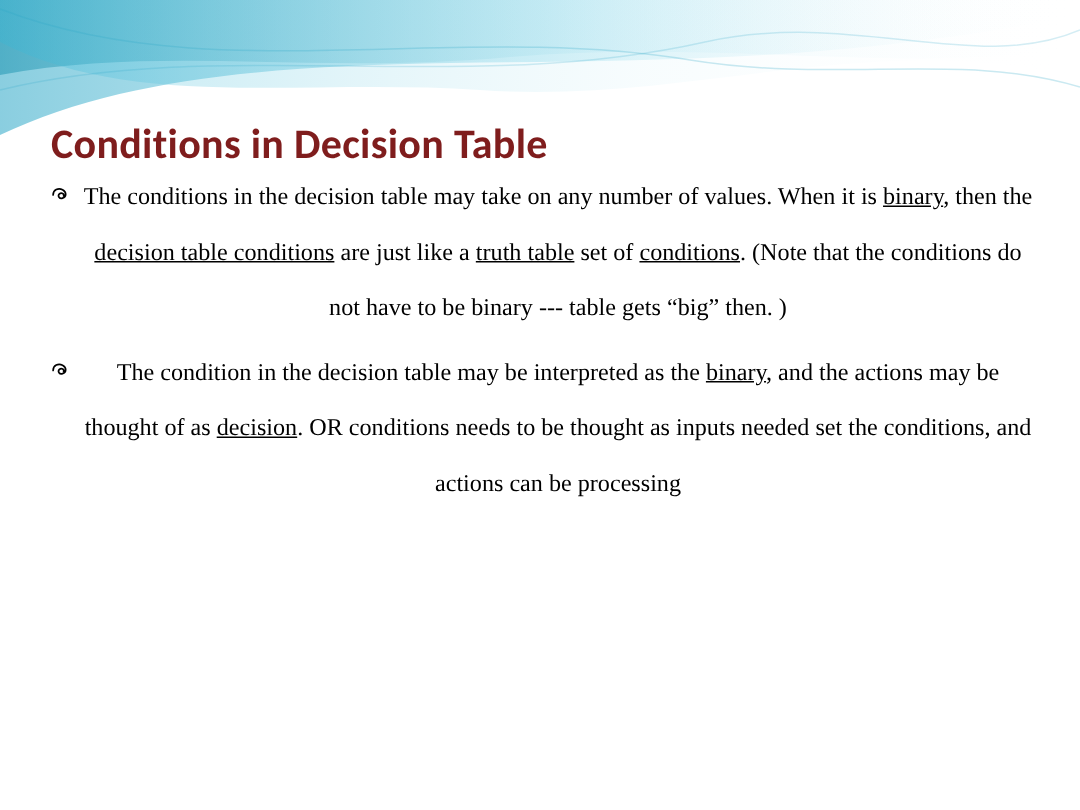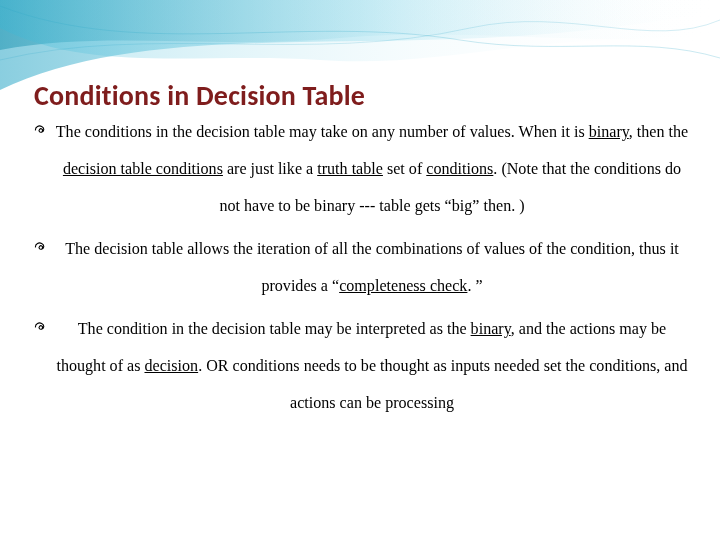--- a/index.html
+++ b/index.html
@@ -82,28 +82,20 @@
 
     <li>
       <svg class="bullet-icon" viewBox="0 0 20 20">
           <path d="M2 10 C2 5 7 3 11 5 C15 7 15 12 11 13 C8 14 6 11 8 9 C10 7 13 9 12 11" fill="none" stroke="#000" stroke-width="1.6" stroke-linecap="round"></path>
         </svg>
       <span>
         <span>The conditions in the decision table may take on any number of values. When it is </span><span class="underline">binary</span><span>, then the </span><span class="underline">decision table conditions</span><span> are just like a </span><span class="underline">truth table</span><span> set of </span><span class="underline">conditions</span><span>. (Note that the conditions do not have to be binary --- table gets “big” then. )</span>
       </span>
     </li>
 
-    <li>
-      <svg class="bullet-icon" viewBox="0 0 20 20">
-          <path d="M2 10 C2 5 7 3 11 5 C15 7 15 12 11 13 C8 14 6 11 8 9 C10 7 13 9 12 11" fill="none" stroke="#000" stroke-width="1.6" stroke-linecap="round"></path>
-        </svg>
-      <span>
-        <span>The decision table allows the iteration of all the combinations of values of the condition, thus it provides a “</span><span class="underline">completeness check</span><span>. ”</span>
-      </span>
-    </li>
 
     <li>
       <svg class="bullet-icon" viewBox="0 0 20 20">
           <path d="M2 10 C2 5 7 3 11 5 C15 7 15 12 11 13 C8 14 6 11 8 9 C10 7 13 9 12 11" fill="none" stroke="#000" stroke-width="1.6" stroke-linecap="round"></path>
         </svg>
       <span>
         <span>The condition in the decision table may be interpreted as the </span><span class="underline">binary</span><span>, and the actions may be thought of as </span><span class="underline">decision</span><span>. OR conditions needs to be thought as inputs needed set the conditions, and actions can be processing</span>
       </span>
     </li>
 

